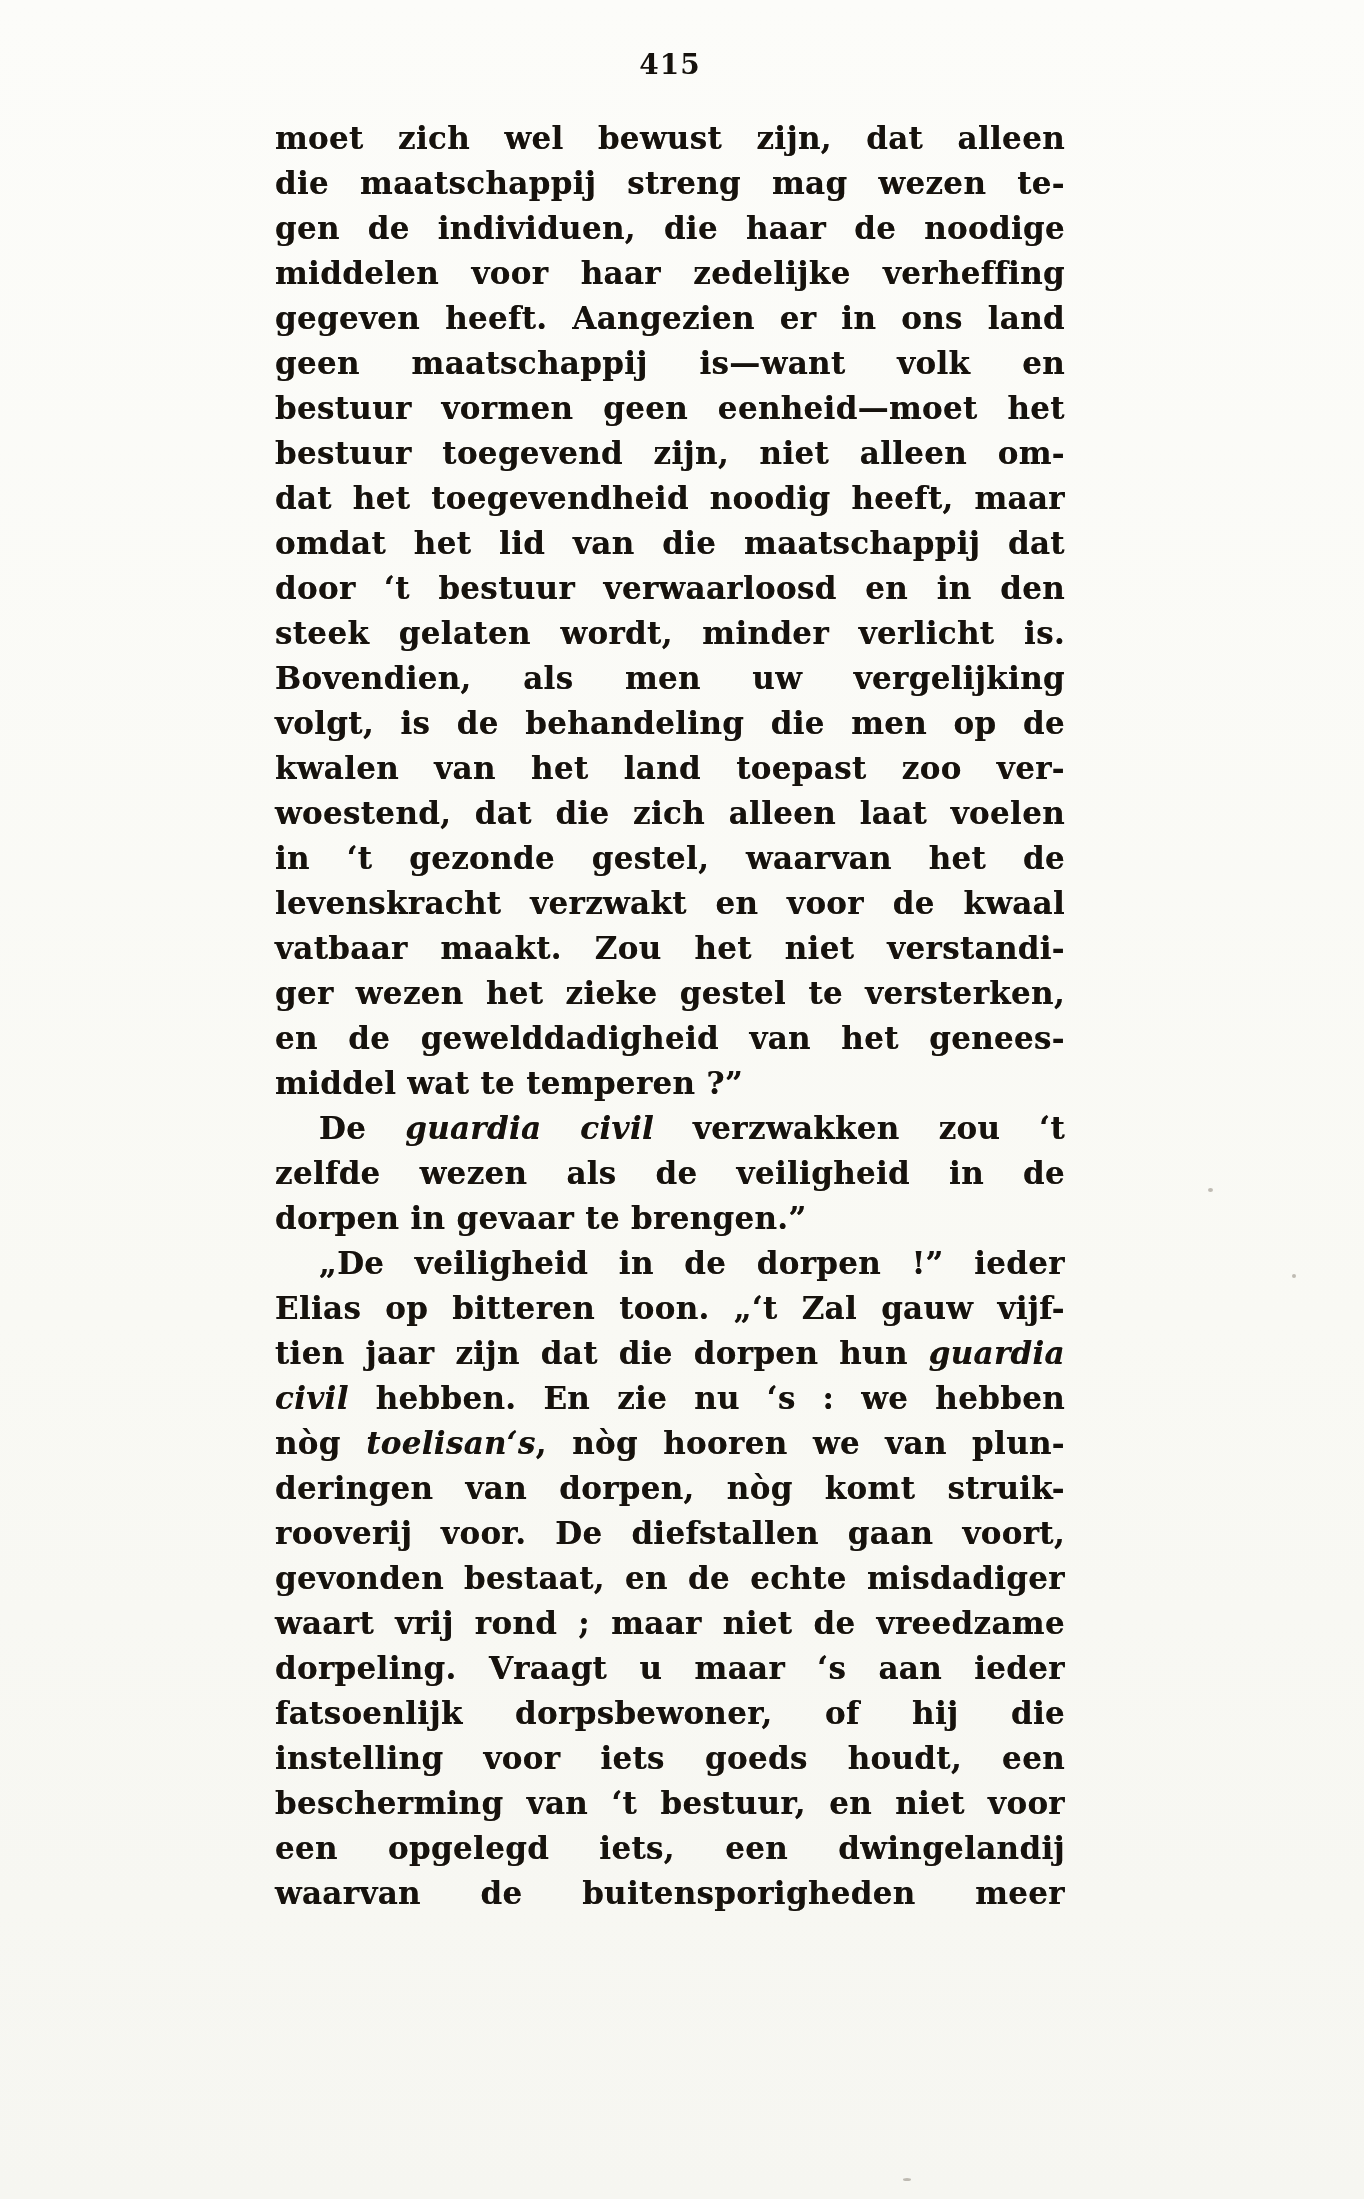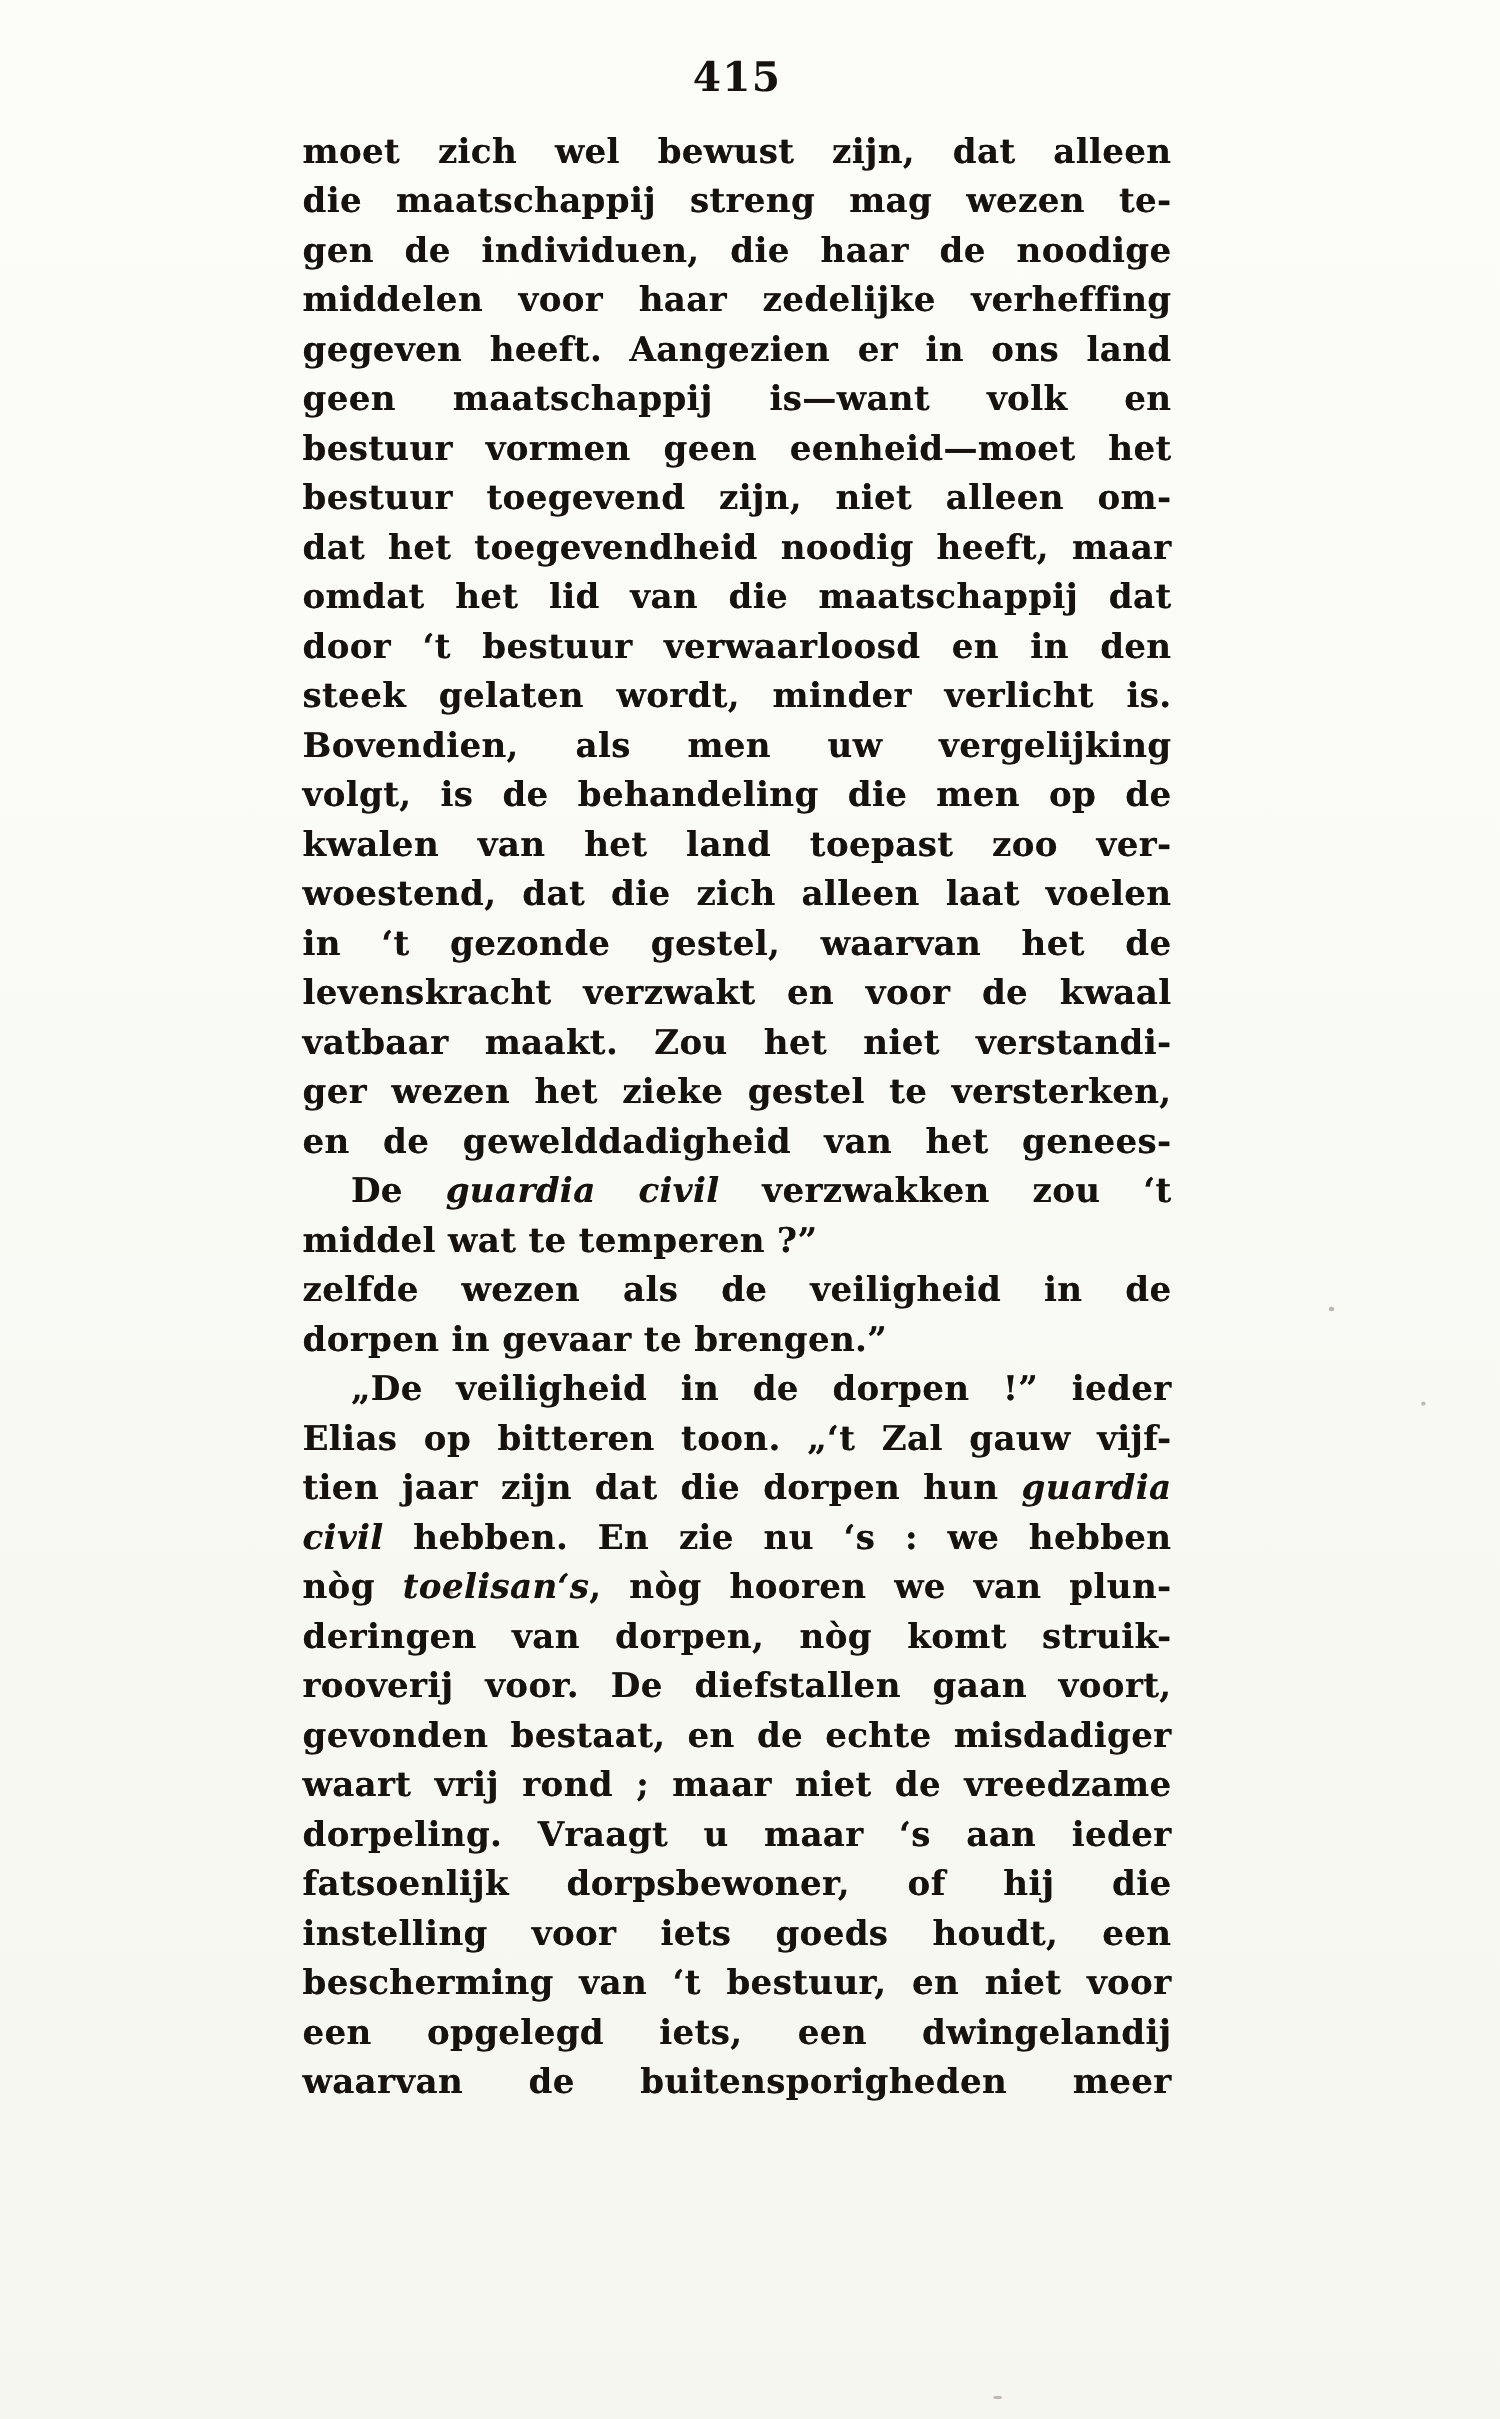--- a/index.html
+++ b/index.html
@@ -14,21 +14,21 @@
   }
   .page {
     position: relative;
     width: 1364px; height: 2199px;
     background: linear-gradient(180deg, #fcfcf9 0%, #f9f9f4 60%, #f6f6f1 100%);
   }
   .page-number {
     position: absolute;
     top: 48px; left: 275px; width: 790px;
     text-align: center;
-    font-size: 37px;
+    font-size: 28px;
     font-weight: 700;
     letter-spacing: 1px;
   }
   .text-block {
     position: absolute;
     top: 116px; left: 275px; width: 790px;
   }
   .line {
     font-size: 31px;
     line-height: 45px;
@@ -70,22 +70,22 @@
       <div class="line"><span>steek gelaten wordt, minder verlicht is.</span></div>
       <div class="line"><span>Bovendien, als men uw vergelijking</span></div>
       <div class="line"><span>volgt, is de behandeling die men op de</span></div>
       <div class="line"><span>kwalen van het land toepast zoo ver-</span></div>
       <div class="line"><span>woestend, dat die zich alleen laat voelen</span></div>
       <div class="line"><span>in ‘t gezonde gestel, waarvan het de</span></div>
       <div class="line"><span>levenskracht verzwakt en voor de kwaal</span></div>
       <div class="line"><span>vatbaar maakt. Zou het niet verstandi-</span></div>
       <div class="line"><span>ger wezen het zieke gestel te versterken,</span></div>
       <div class="line"><span>en de gewelddadigheid van het genees-</span></div>
+      <div class="line flush"><span>middel wat te temperen ?”</span></div>
       <div class="line indent"><span>De </span><span class="it">guardia civil</span><span> verzwakken zou ‘t</span></div>
-      <div class="line flush"><span>middel wat te temperen ?”</span></div>
       <div class="line"><span>zelfde wezen als de veiligheid in de</span></div>
       <div class="line flush"><span>dorpen in gevaar te brengen.”</span></div>
       <div class="line indent"><span>„De veiligheid in de dorpen !” ieder</span></div>
       <div class="line"><span>Elias op bitteren toon. „‘t Zal gauw vijf-</span></div>
       <div class="line"><span>tien jaar zijn dat die dorpen hun </span><span class="it">guardia</span></div>
       <div class="line"><span class="it">civil</span><span> hebben. En zie nu ‘s : we hebben</span></div>
       <div class="line"><span>nòg </span><span class="it">toelisan‘s</span><span>, nòg hooren we van plun-</span></div>
       <div class="line"><span>deringen van dorpen, nòg komt struik-</span></div>
       <div class="line"><span>rooverij voor. De diefstallen gaan voort,</span></div>
       <div class="line"><span>gevonden bestaat, en de echte misdadiger</span></div>

